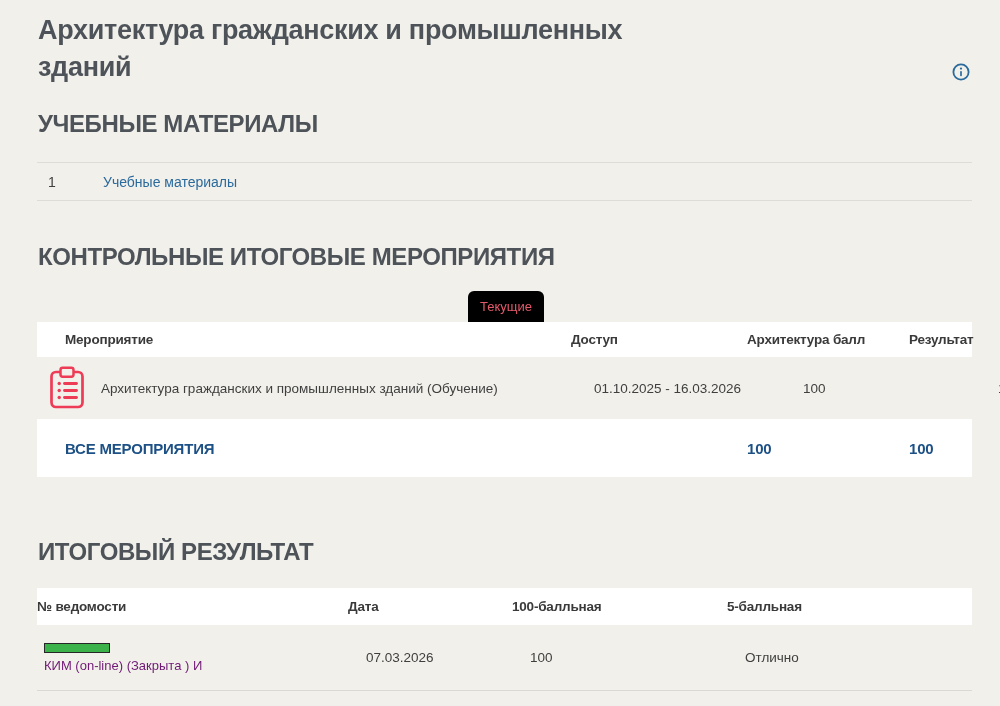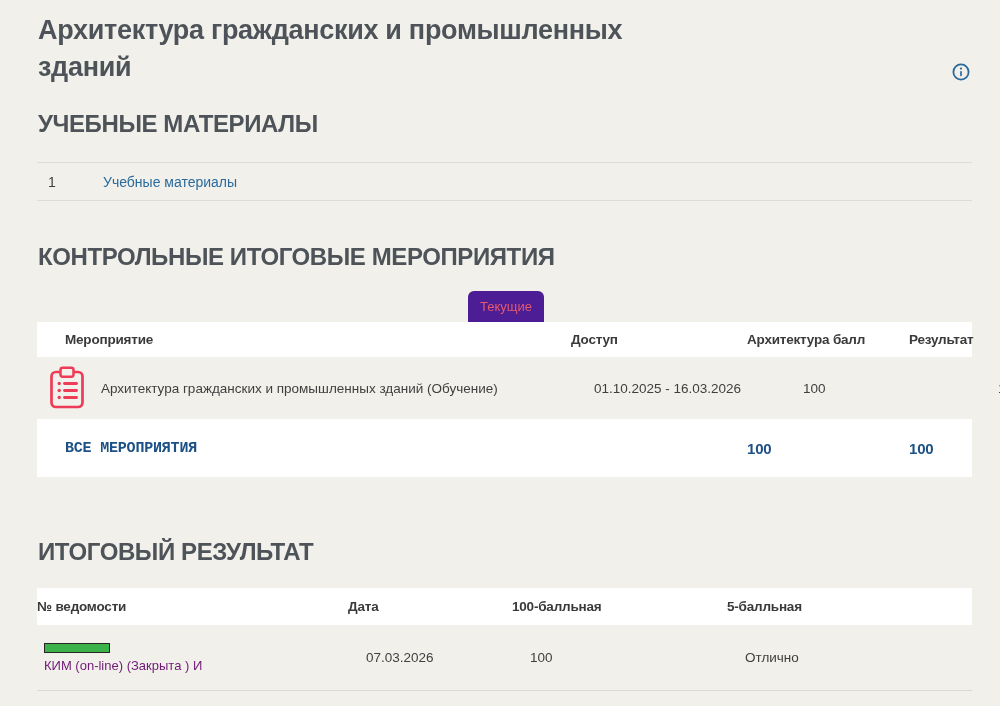--- a/index.html
+++ b/index.html
@@ -68,21 +68,21 @@
     font-size: 14px;
     color: #2b6a9c;
     text-decoration: none;
     cursor: pointer;
   }
 
   .tab {
     position: absolute;
     left: 468px; top: 291px;
     width: 76px; height: 31px;
-    background: #4c1d95;
+    background: #000000;
     border-radius: 6px 6px 0 0;
     display: flex;
     align-items: center;
     justify-content: center;
     font-size: 13px;
     color: #e5596c;
     cursor: pointer;
   }
 
   .table { position: absolute; left: 37px; width: 935px; }
@@ -131,21 +131,21 @@
     gap: 13px;
   }
   .name-cell .ev-name { font-size: 13.5px; color: #3f3f3f; }
 
   .strong-navy {
     font-size: 15px;
     font-weight: 700;
     letter-spacing: -0.2px;
     color: #1d5186;
   }
-  .tfoot .strong-navy.label { cursor: pointer; font-family: Liberation Mono, monospace; }
+  .tfoot .strong-navy.label { cursor: pointer; }
 
   .sheet-cell {
     display: flex;
     flex-direction: column;
     justify-content: center;
     gap: 5px;
   }
   .grade-bar {
     width: 66px; height: 10px;
     background: #3bb34a;

